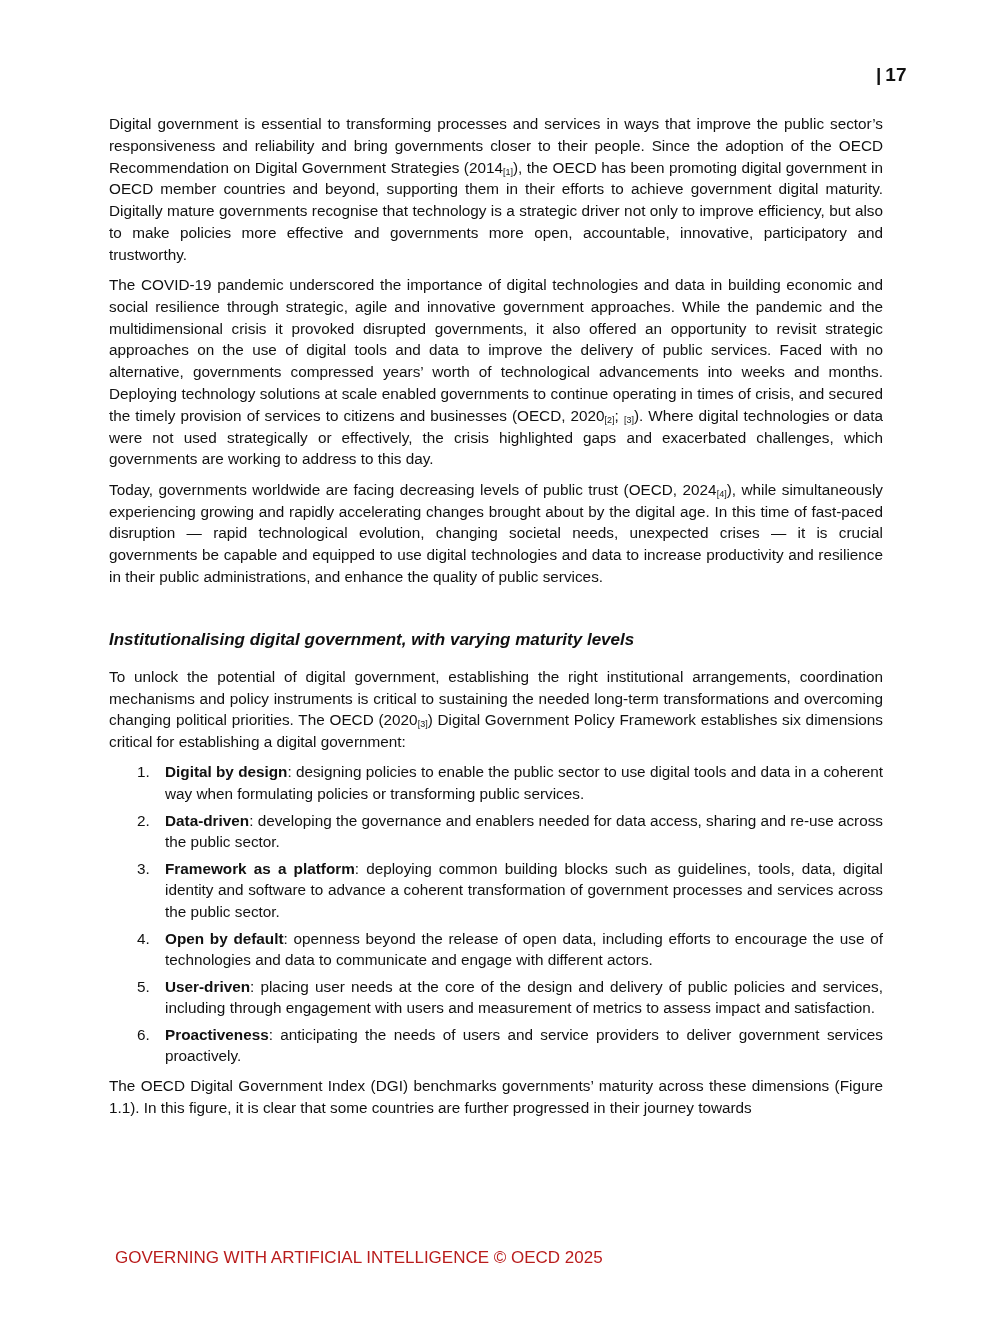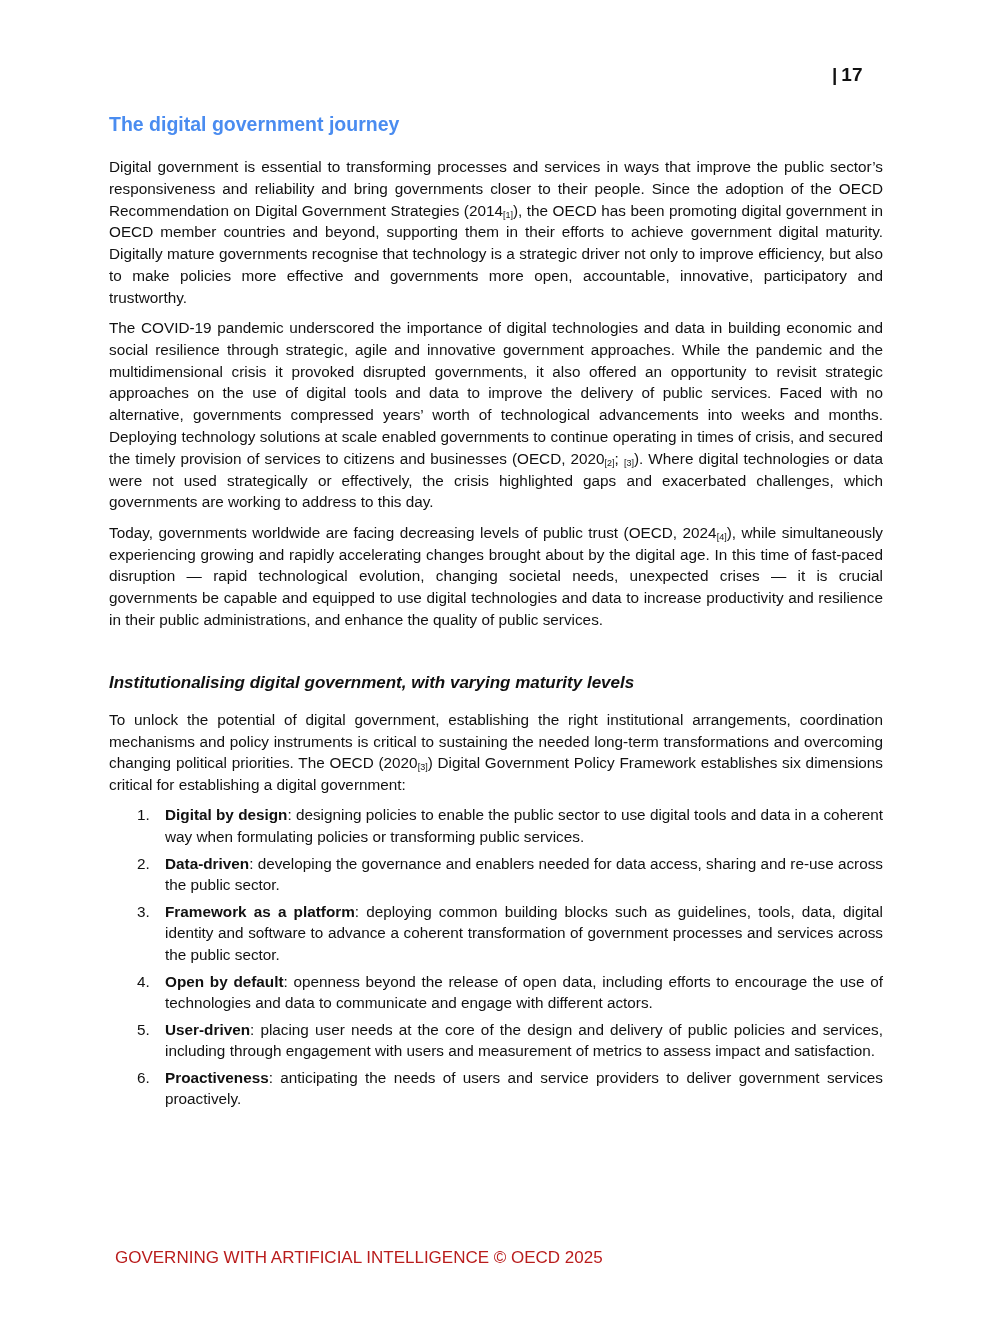--- a/index.html
+++ b/index.html
@@ -1,54 +1,54 @@
 <!DOCTYPE html>
 <html><head>
   <meta charset="utf-8">
   <style>
     html, body { margin: 0; padding: 0; background: #ffffff; }
     body { width: 992px; height: 1323px; position: relative; overflow: hidden;
       font-family: "Liberation Sans", sans-serif; color: #111111; }
-    .page-number { position: absolute; top: 64px; left: 832px; font-size: 19px; font-weight: bold; color: #111; }
+    .page-number { position: absolute; top: 64px; left: 876px; font-size: 19px; font-weight: bold; color: #111; }
     .page-number .bar { font-weight: bold; margin-right: 4px; }
     .content { position: absolute; left: 109px; top: 113px; width: 774px; }
     h1.section-heading { margin: 0 0 20px 0; font-size: 19.5px; font-weight: bold; color: #4a8cf0; }
     p.body { margin: 0 0 8.5px 0; font-size: 15.3px; line-height: 21.8px; text-align: justify; }
     h2.subheading { margin: 42px 0 16px 0; font-size: 17px; font-weight: bold; font-style: italic; color: #111; }
     sub.ref { font-size: 9px; vertical-align: -2px; line-height: 0; }
     ol.dims { list-style: none; margin: 6px 0 8px 0; padding: 0; }
     ol.dims li { position: relative; padding-left: 56px; font-size: 15.3px; line-height: 21.8px; text-align: justify; margin-bottom: 4.5px; }
     ol.dims li .num { position: absolute; left: 28px; top: 0; }
     ol.dims li b { font-weight: bold; margin-top: 24px; }
     .footer { position: absolute; top: 1248px; left: 115px; font-size: 17px; color: #b91c1c; }
   </style>
 </head>
 <body>
 
 <div class="page-number">
   <span class="bar">|</span><span>17</span>
 </div>
 
 <div class="content">
-  <h1 class="section-heading">The digital government journey</h1>
 
   <p class="body"><span>Digital government is essential to transforming processes and services in ways that improve the public sector’s responsiveness and reliability and bring governments closer to their people. Since the adoption of the OECD Recommendation on Digital Government Strategies (2014</span><sub class="ref">[1]</sub><span>), the OECD has been promoting digital government in OECD member countries and beyond, supporting them in their efforts to achieve government digital maturity. Digitally mature governments recognise that technology is a strategic driver not only to improve efficiency, but also to make policies more effective and governments more open, accountable, innovative, participatory and trustworthy.</span></p>
 
   <p class="body"><span>The COVID-19 pandemic underscored the importance of digital technologies and data in building economic and social resilience through strategic, agile and innovative government approaches. While the pandemic and the multidimensional crisis it provoked disrupted governments, it also offered an opportunity to revisit strategic approaches on the use of digital tools and data to improve the delivery of public services. Faced with no alternative, governments compressed years’ worth of technological advancements into weeks and months. Deploying technology solutions at scale enabled governments to continue operating in times of crisis, and secured the timely provision of services to citizens and businesses (OECD, 2020</span><sub class="ref">[2]</sub><span>; </span><sub class="ref">[3]</sub><span>). Where digital technologies or data were not used strategically or effectively, the crisis highlighted gaps and exacerbated challenges, which governments are working to address to this day.</span></p>
 
   <p class="body"><span>Today, governments worldwide are facing decreasing levels of public trust (OECD, 2024</span><sub class="ref">[4]</sub><span>), while simultaneously experiencing growing and rapidly accelerating changes brought about by the digital age. In this time of fast-paced disruption — rapid technological evolution, changing societal needs, unexpected crises — it is crucial governments be capable and equipped to use digital technologies and data to increase productivity and resilience in their public administrations, and enhance the quality of public services.</span></p>
 
   <h2 class="subheading">Institutionalising digital government, with varying maturity levels</h2>
 
   <p class="body"><span>To unlock the potential of digital government, establishing the right institutional arrangements, coordination mechanisms and policy instruments is critical to sustaining the needed long-term transformations and overcoming changing political priorities. The OECD (2020</span><sub class="ref">[3]</sub><span>) Digital Government Policy Framework establishes six dimensions critical for establishing a digital government:</span></p>
 
   <ol class="dims">
     <li><span class="num">1.</span><b>Digital by design</b><span>: designing policies to enable the public sector to use digital tools and data in a coherent way when formulating policies or transforming public services.</span></li>
     <li><span class="num">2.</span><b>Data-driven</b><span>: developing the governance and enablers needed for data access, sharing and re-use across the public sector.</span></li>
     <li><span class="num">3.</span><b>Framework as a platform</b><span>: deploying common building blocks such as guidelines, tools, data, digital identity and software to advance a coherent transformation of government processes and services across the public sector.</span></li>
     <li><span class="num">4.</span><b>Open by default</b><span>: openness beyond the release of open data, including efforts to encourage the use of technologies and data to communicate and engage with different actors.</span></li>
     <li><span class="num">5.</span><b>User-driven</b><span>: placing user needs at the core of the design and delivery of public policies and services, including through engagement with users and measurement of metrics to assess impact and satisfaction.</span></li>
     <li><span class="num">6.</span><b>Proactiveness</b><span>: anticipating the needs of users and service providers to deliver government services proactively.</span></li>
   </ol>
 
+  <p class="body">The OECD Digital Government Index (DGI) benchmarks governments’ maturity across these dimensions (Figure 1.1). In this figure, it is clear that some countries are further progressed in their journey towards</p>
 </div>
 
 <div class="footer">GOVERNING WITH ARTIFICIAL INTELLIGENCE © OECD 2025</div>
 
 </body></html>

